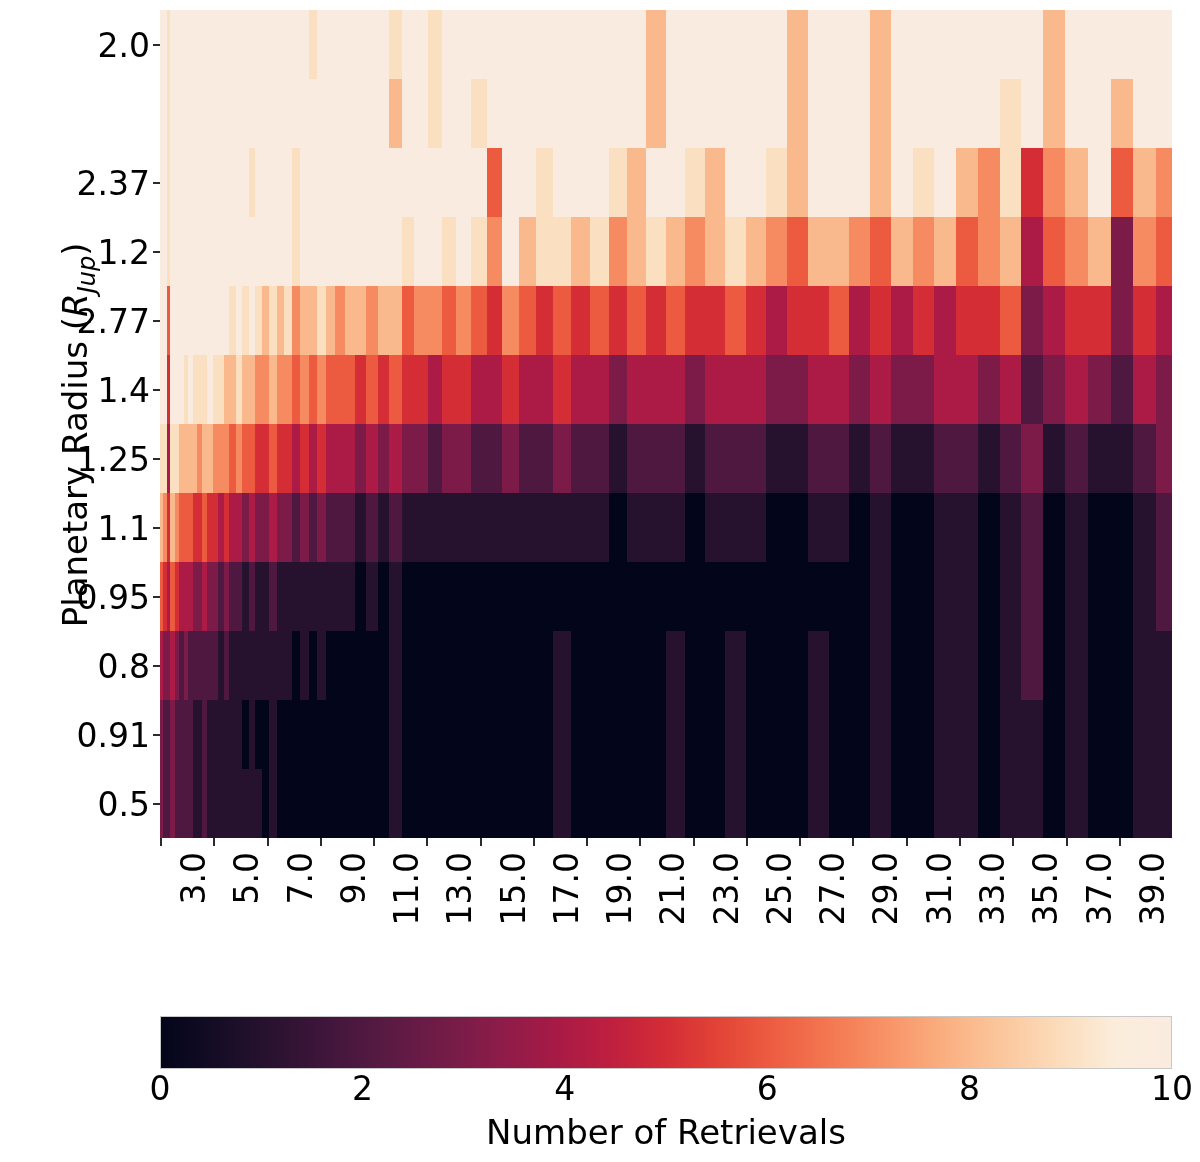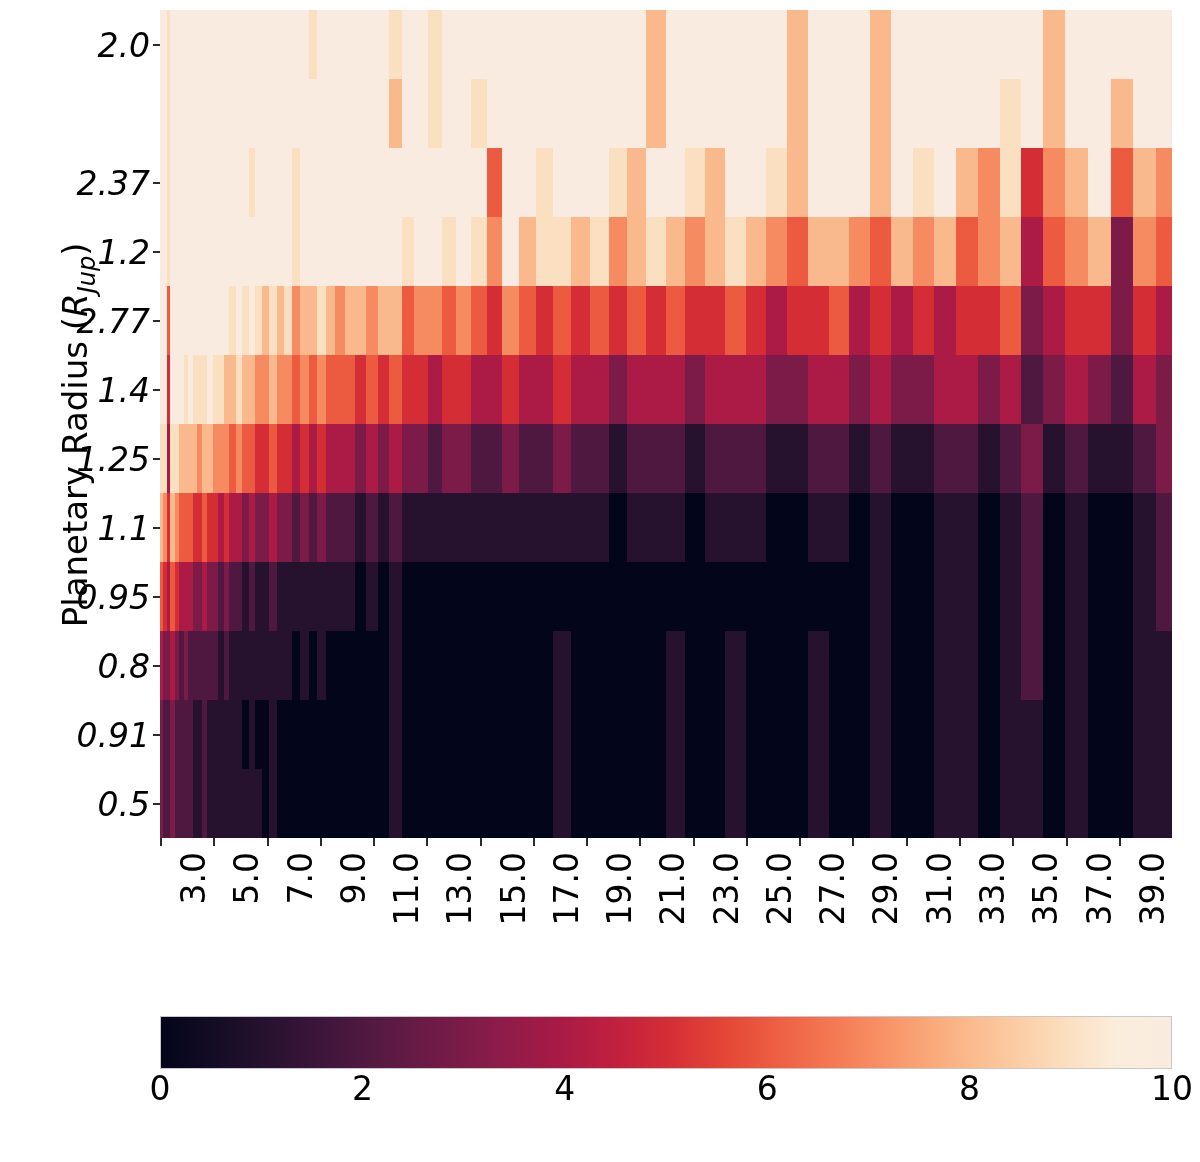--- a/index.html
+++ b/index.html
@@ -57,21 +57,20 @@
     color: #000000;
     transform: translateY(-50%);
     white-space: nowrap;
   }
   #yticklabels {
     position: absolute;
     left: 0;
     top: 0;
     width: 150px;
     height: 992px;
-    font-style: italic;
   }
   .ytickmark {
     position: absolute;
     left: 153px;
     width: 7px;
     height: 2px;
     background: #2b2b2b;
     transform: translateY(-50%);
   }
 
@@ -1100,20 +1099,21 @@
         <div class="hm-cell" title="1" style="width: 22.7984px; background: rgb(38, 17, 47);"></div>
         <div class="hm-cell" title="1" style="width: 22.7984px; background: rgb(38, 17, 47);"></div>
       </div>
     </div>
 
   <div id="xticks"></div>
 
 
   <div id="cbar" style="background: linear-gradient(to right, rgb(3, 5, 26) 0%, rgb(21, 13, 37) 5.56%, rgb(42, 18, 49) 11.11%, rgb(65, 22, 60) 16.67%, rgb(89, 26, 67) 22.22%, rgb(114, 27, 71) 27.78%, rgb(140, 28, 73) 33.33%, rgb(166, 26, 70) 38.89%, rgb(191, 31, 63) 44.44%, rgb(212, 45, 54) 50%, rgb(227, 69, 54) 55.56%, rgb(238, 95, 67) 61.11%, rgb(244, 122, 83) 66.67%, rgb(248, 149, 104) 72.22%, rgb(250, 176, 129) 77.78%, rgb(251, 199, 157) 83.33%, rgb(251, 220, 187) 88.89%, rgb(251, 237, 219) 94.44%, rgb(250, 235, 224) 100%);"></div>
   <div id="cbticks"></div>
+  <div id="cblabel">Number of Retrievals</div>
 
 <div class="ytickmark" style="top: 44.5px;"></div>
     <div class="ytickmark" style="top: 182.5px;"></div>
     <div class="ytickmark" style="top: 251.5px;"></div>
     <div class="ytickmark" style="top: 320.5px;"></div>
     <div class="ytickmark" style="top: 389.5px;"></div>
     <div class="ytickmark" style="top: 458.5px;"></div>
     <div class="ytickmark" style="top: 527.5px;"></div>
     <div class="ytickmark" style="top: 596.5px;"></div>
     <div class="ytickmark" style="top: 665.5px;"></div>

